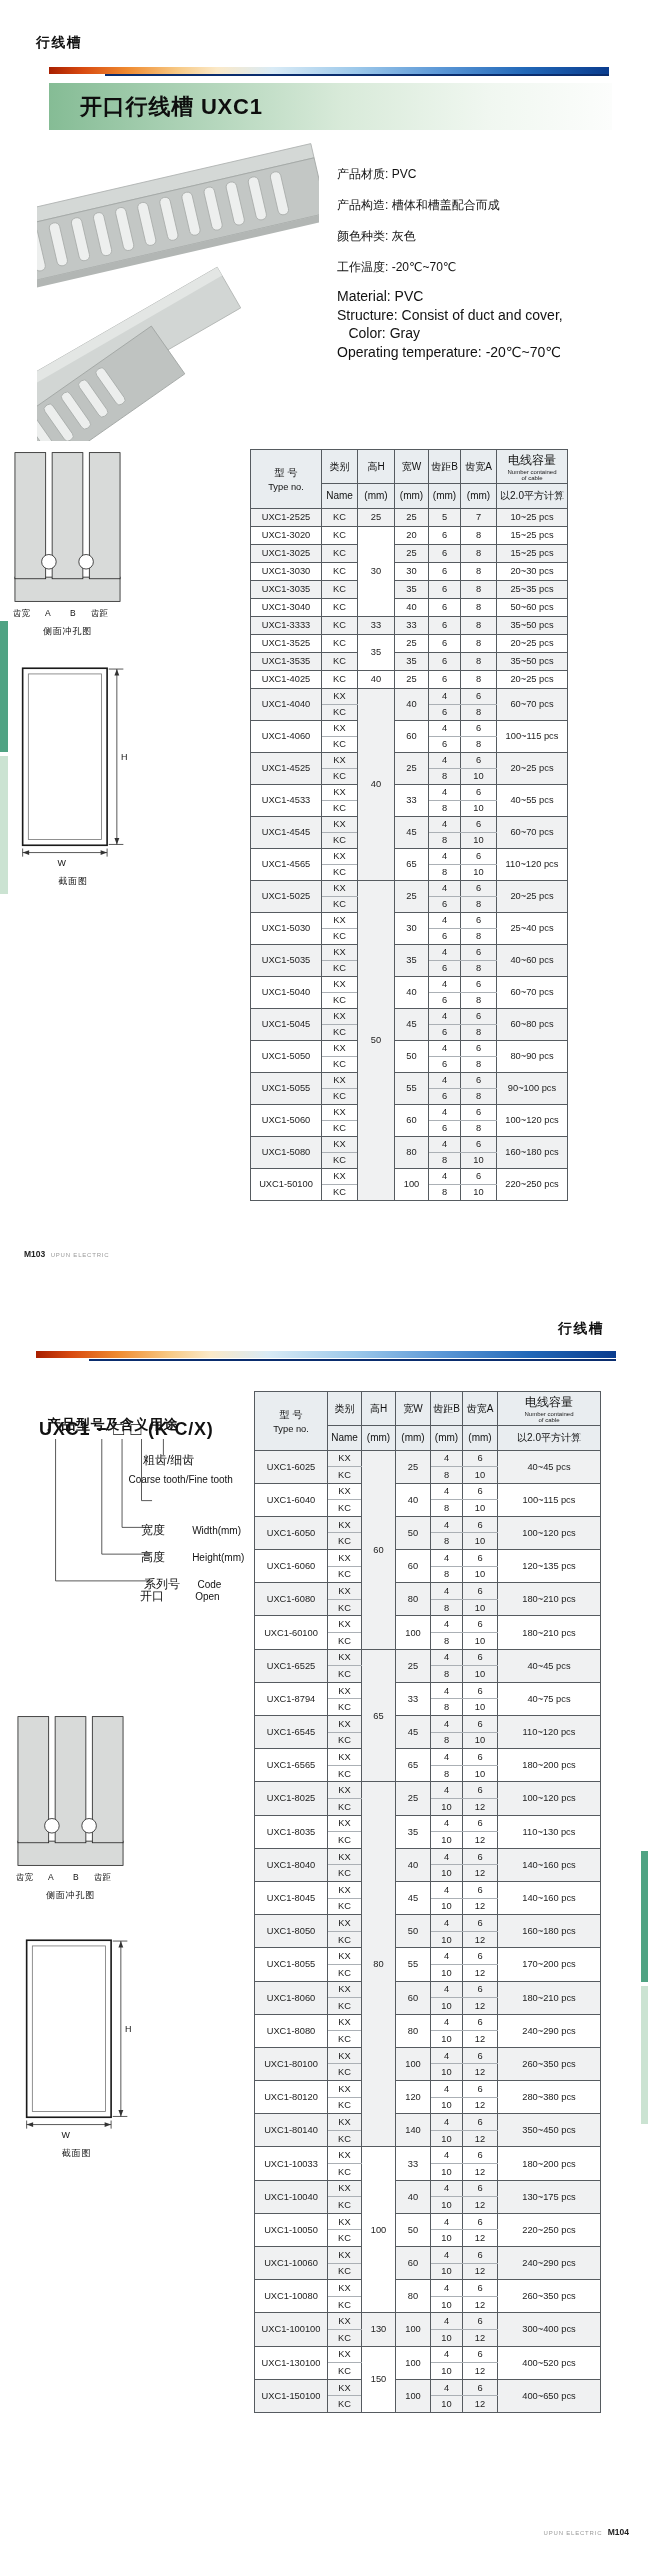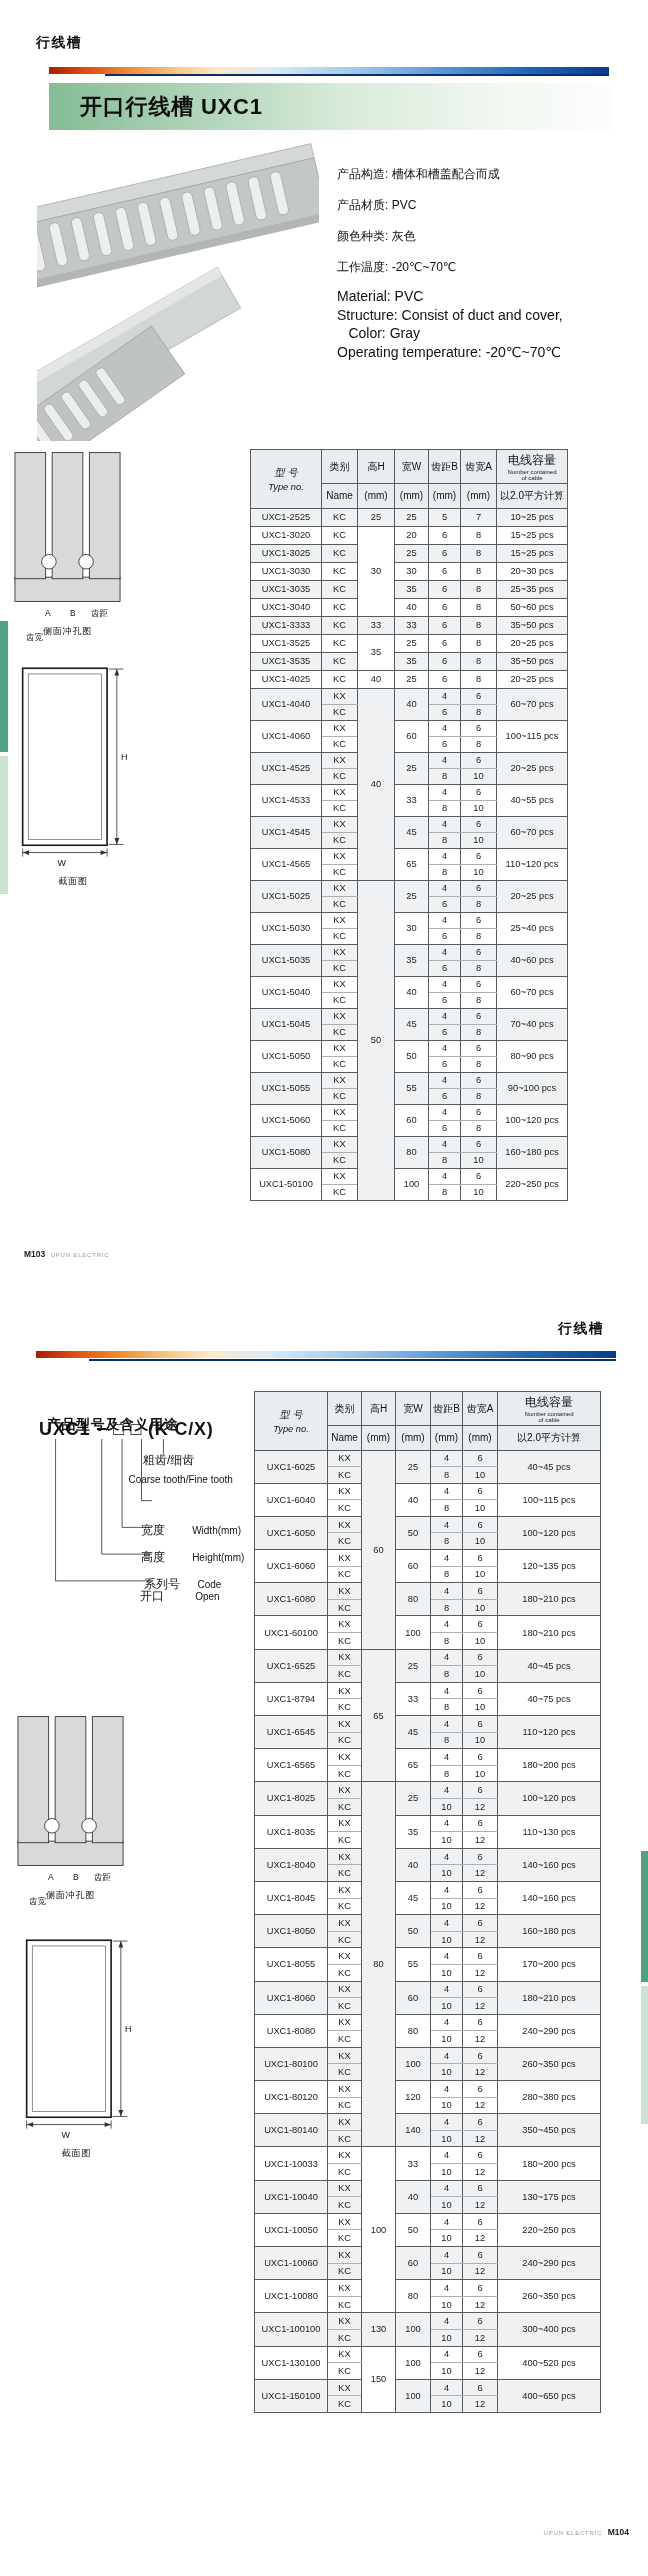--- a/index.html
+++ b/index.html
@@ -40,21 +40,21 @@
   #tab-b2 { left:641px; top:1986px; height:138px; background:#cbe3d2; }
 
   
   .comb-wrap, .sect-wrap { position:absolute; text-align:center; }
   #p1-comb { left:13px; top:451px; width:109px; }
   #p2-comb { left:16px; top:1715px; width:109px; }
   #p1-sect { left:16px; top:665px; width:114px; }
   #p2-sect { left:19.5px; top:1937px; width:114px; }
   .dim-row { position:relative; height:13px; font-size:8.5px; color:#111; margin-top:1.6px; }
   .dim-row span { position:absolute; top:0; }
-  .dim-tw { left:13px;margin-top:24px; } .dim-a { left:32px; } .dim-b { left:57px; } .dim-tp { left:78px; }
+  .dim-tw { left:0; } .dim-a { left:32px; } .dim-b { left:57px; } .dim-tp { left:78px; }
   .diag-caption { font-size:9px; color:#111; letter-spacing:0.8px; margin-top:4px; }
 
   
   #p2-heading { position:absolute; left:47px; top:1385px; font-size:13.8px; font-weight:bold; color:#111; letter-spacing:0.8px;margin-top:31px; }
   #p2-code { position:absolute; left:39px; top:1419px; font-size:18px; font-weight:bold; color:#111; letter-spacing:0.8px; }
   #p2-legend-svg { position:absolute; left:45px; top:1439px; }
   .legend-item { position:absolute; }
   .legend-cn { font-size:12px; color:#111; }
   .legend-en { font-size:10px; color:#111; }
   #leg0 { left:143px; top:1452px; }
@@ -66,21 +66,21 @@
 
   
   table.spec { position:absolute; border-collapse:collapse; table-layout:fixed; background:#fff;
     font-size:9.3px; color:#222; border:1.6px solid #3e4348; }
   #table1 { left:250px; top:449px; width:318px; }
   #table2 { left:254px; top:1391px; width:346px; }
   table.spec th, table.spec td { border:0.8px solid #565b60; text-align:center; vertical-align:middle; padding:0; overflow:hidden; }
   table.spec thead th { background:#e9edf0; font-weight:normal; font-size:10px; color:#111; }
   tr.h1 th { height:33px; }
   tr.h2 th { height:23.5px; font-size:9px; }
-  th.th-model { text-align:left; padding-left:4.9px;font-style:italic; }
+  th.th-model { text-align:left; padding-left:4.9px; }
   th.th-model .en { font-size:9.3px; margin-top:1.6px; }
   th.th-cap div:first-child { font-size:12px; }
   .cap-en { font-size:6px; line-height:6.5px; color:#222; }
   tr.mrow { height:18px; }
   tr.mrow.has-sub, tr.sub { height:16px; }
   #table2 tr.mrow.has-sub, #table2 tr.sub { height:16.6px; }
   td.model { text-align:left; padding-left:4px; }
   tr.alt td { background:#f0f1f2; }
   td.hcell { background:#fff; }
   tr.mrow.has-sub td.splitcell { border-bottom-color:#abb0b5; }
@@ -129,22 +129,22 @@
       <rect x="-40" y="306" width="12" height="52" rx="5" fill="#eceeed" stroke="#a8acaa"></rect>
       <rect x="-14" y="306" width="12" height="52" rx="5" fill="#eceeed" stroke="#a8acaa"></rect>
       <rect x="12" y="306" width="12" height="52" rx="5" fill="#eceeed" stroke="#a8acaa"></rect>
       <rect x="38" y="306" width="12" height="52" rx="5" fill="#eceeed" stroke="#a8acaa"></rect>
       <rect x="64" y="306" width="12" height="52" rx="5" fill="#eceeed" stroke="#a8acaa"></rect>
       <rect x="90" y="306" width="12" height="52" rx="5" fill="#eceeed" stroke="#a8acaa"></rect>
     </g>
   </svg>
 
   <div id="p1-specs">
+    <div class="spec-cn">产品材质: PVC</div>
     <div class="spec-cn">产品构造: 槽体和槽盖配合而成</div>
-    <div class="spec-cn">产品材质: PVC</div>
     <div class="spec-cn">颜色种类: 灰色</div>
     <div class="spec-cn">工作温度: -20℃~70℃</div>
     <div class="spec-en">Material:  PVC</div>
     <div class="spec-en">Structure:  Consist of duct and cover,</div>
     <div class="spec-en indent">Color:  Gray</div>
     <div class="spec-en">Operating temperature:  -20℃~70℃</div>
   </div>
 
   <div id="tab-a1" class="tab"></div>
   <div id="tab-a2" class="tab"></div>
@@ -440,21 +440,21 @@
           <td>KC</td>
           <td>6</td>
           <td>8</td>
         </tr>
         <tr class="mrow alt has-sub">
           <td class="model" rowspan="2">UXC1-5045</td>
           <td class="splitcell">KX</td>
           <td rowspan="2">45</td>
           <td class="splitcell">4</td>
           <td class="splitcell">6</td>
-          <td class="cap" rowspan="2">70~40 pcs</td>
+          <td class="cap" rowspan="2">60~80 pcs</td>
         </tr>
         <tr class="sub alt">
           <td>KC</td>
           <td>6</td>
           <td>8</td>
         </tr>
         <tr class="mrow has-sub">
           <td class="model" rowspan="2">UXC1-5050</td>
           <td class="splitcell">KX</td>
           <td rowspan="2">50</td>

